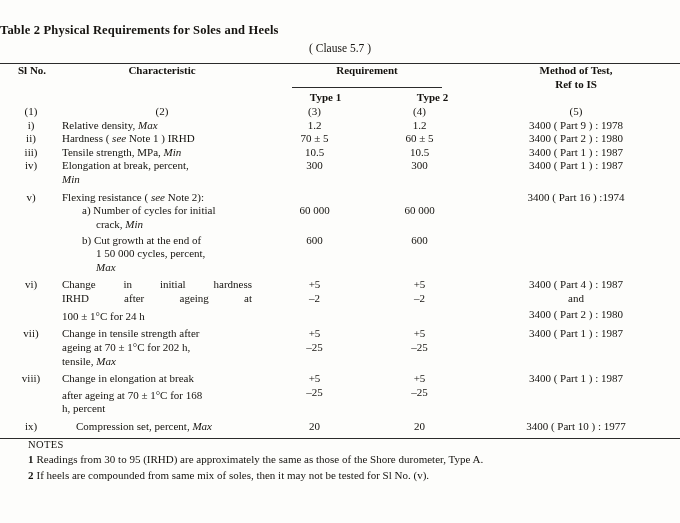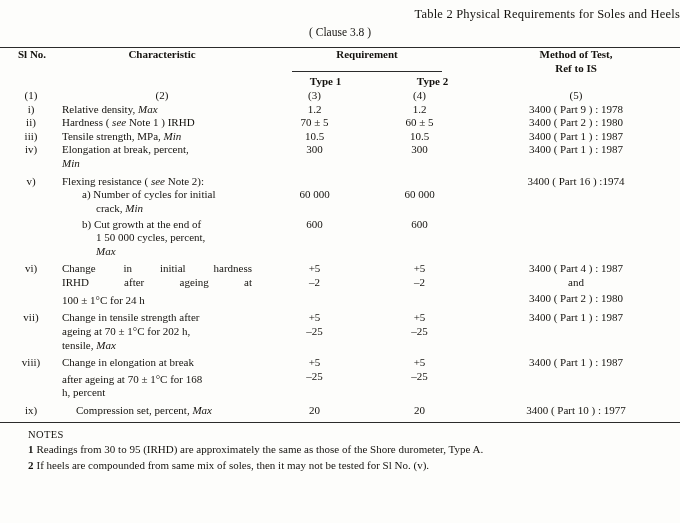--- a/index.html
+++ b/index.html
@@ -16,25 +16,25 @@
     overflow: hidden;
   }
   .page {
     position: relative;
     width: 680px;
     height: 523px;
     padding: 0;
     box-sizing: border-box;
   }
   .title {
-    text-align: right;
-    font-weight: normal;
+    text-align: left;
+    font-weight: bold;
     font-size: 12.5px;
     letter-spacing: 0.2px;
-    margin-top: 7px;
+    margin-top: 23px;
   }
   .subtitle {
     text-align: center;
     font-size: 11.5px;
     margin-top: 4px;
   }
   .rule {
     border: 0;
     border-top: 1px solid #2b2b2b;
     margin: 0;
@@ -113,21 +113,20 @@
   .row-tight td { padding-top: 1px; }
   .ital { font-style: italic; }
   .indent1 { padding-left: 20px; }
   .indent2 { padding-left: 34px; }
   .justify-row {
     text-align: justify;
     text-align-last: justify;
     padding-right: 10px;
   }
   .notes {
-    margin-top: 6px;
     padding-left: 28px;
     font-size: 11px;
   }
   .notes .nhead {
     font-size: 10.5px;
     letter-spacing: 0.4px;
     margin-bottom: 2px;
   }
   .notes .nline {
     margin-bottom: 2px;
@@ -139,21 +138,21 @@
   }
   .spacer-sm td { height: 4px; }
   .spacer-xs td { height: 2px; }
 </style>
 </head>
 <body>
 
 <div class="page">
 
   <div class="title">Table 2  Physical Requirements for Soles and Heels</div>
-  <div class="subtitle">( Clause 3.8 )</div>
+  <div class="subtitle">( Clause 5.7 )</div>
 
   <hr class="rule rule-top">
 
   <table class="tbl">
     <colgroup>
       <col class="c-sl">
         <col class="c-char">
         <col class="c-t1">
         <col class="c-t2">
         <col class="c-meth">

